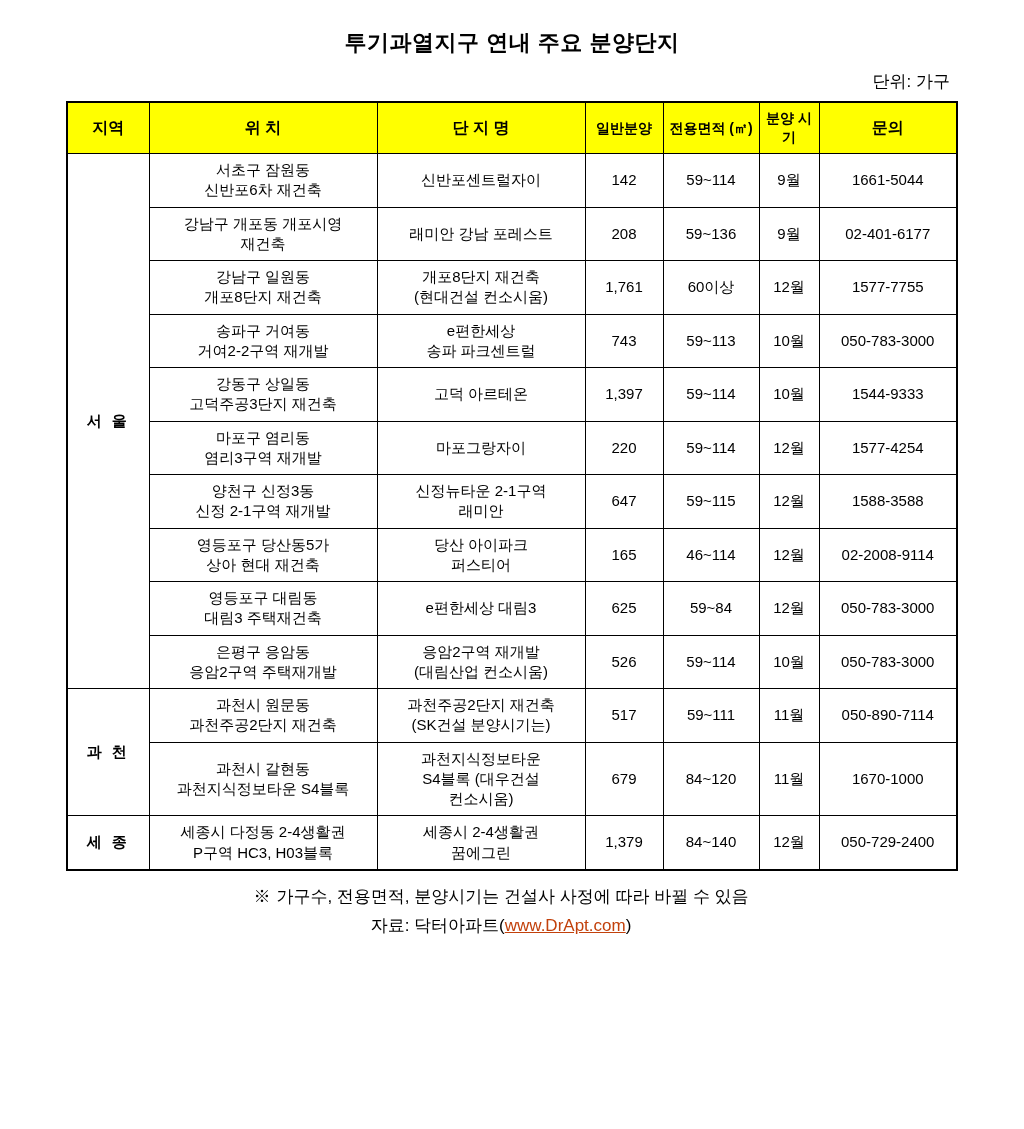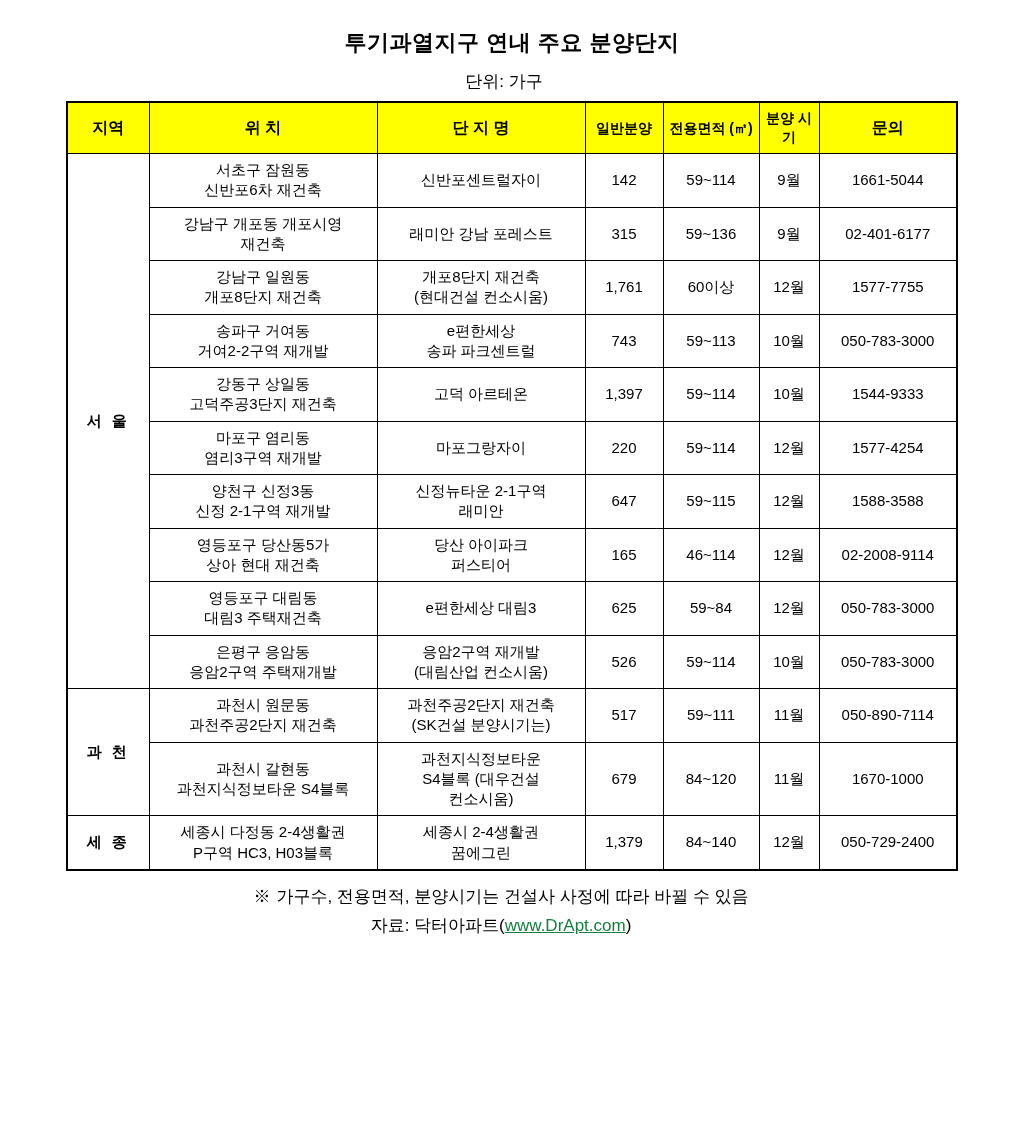--- a/index.html
+++ b/index.html
@@ -23,21 +23,21 @@
     position: relative;
   }
   .doc-title {
     text-align: center;
     font-size: 22px;
     font-weight: bold;
     letter-spacing: 0.5px;
     margin: 6px 0 12px 0;
   }
   .unit-line {
-    text-align: center;
+    text-align: right;
     font-size: 17px;
     margin: 0 16px 8px 0;
   }
   table.main {
     border-collapse: collapse;
     width: 890px;
     margin: 0 auto;
     table-layout: fixed;
     border: 2px solid #000;
   }
@@ -82,21 +82,21 @@
     font-size: 17px;
     margin-bottom: 6px;
   }
   .footnote .mark {
     margin-right: 6px;
   }
   .source {
     font-size: 17px;
   }
   .source a {
-    color: #15803d;
+    color: #c2410c;
     text-decoration: underline;
   }
   
   col.c-region { width: 82px; }
   col.c-loc    { width: 228px; }
   col.c-name   { width: 208px; }
   col.c-num    { width: 78px; }
   col.c-area   { width: 96px; }
   col.c-time   { width: 60px; }
   col.c-tel    { width: 138px; }
@@ -161,21 +161,21 @@
             <div class="cell-lines">
               <span>강남구 개포동 개포시영</span>
               <span>재건축</span>
             </div>
           </td>
           <td class="name">
             <div class="cell-lines">
               <span>래미안 강남 포레스트</span>
             </div>
           </td>
-          <td class="num">315</td>
+          <td class="num">208</td>
           <td class="area">59~136</td>
           <td class="time">9월</td>
           <td class="tel">02-401-6177</td>
         </tr>
         <tr>
           <td class="loc">
             <div class="cell-lines">
               <span>강남구 일원동</span>
               <span>개포8단지 재건축</span>
             </div>

